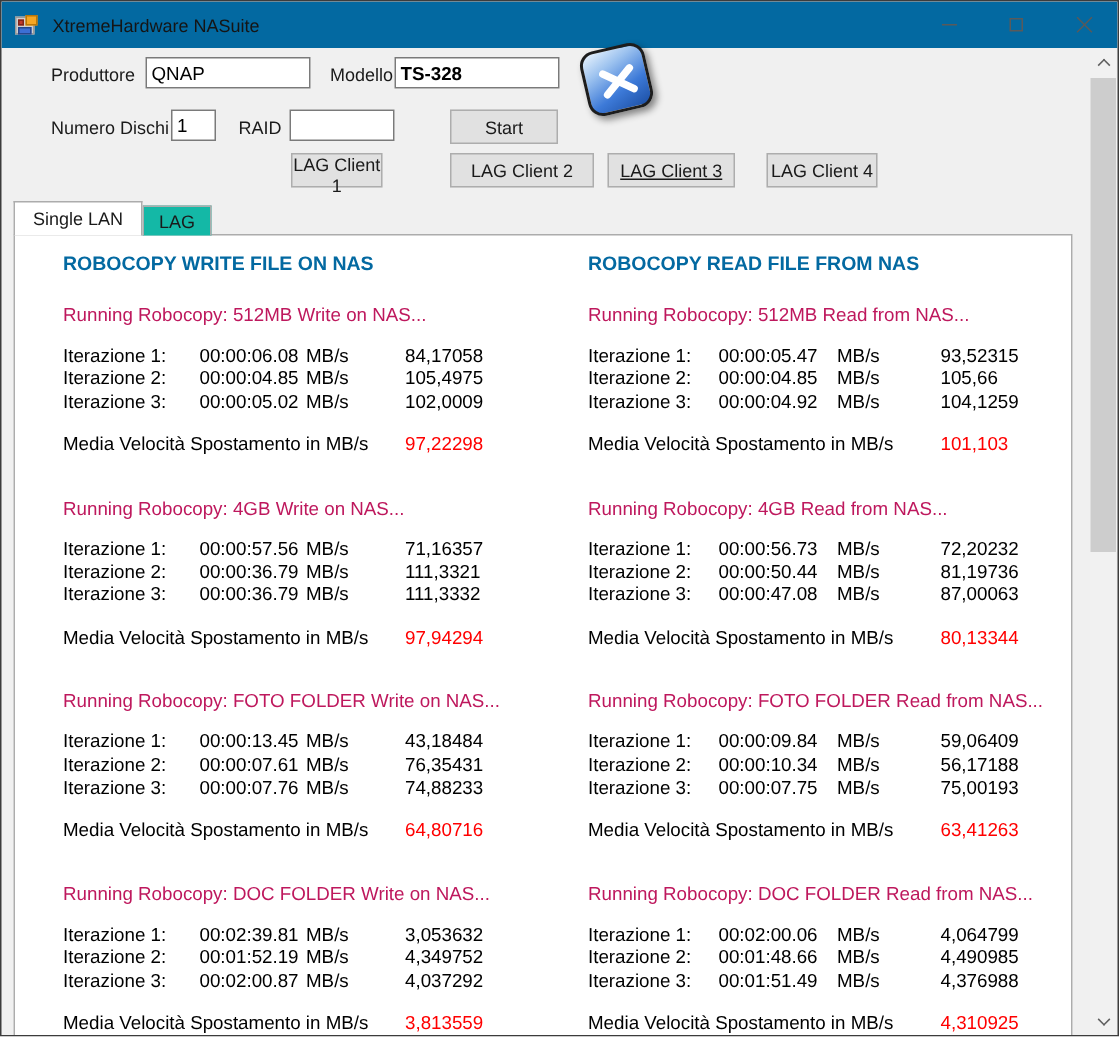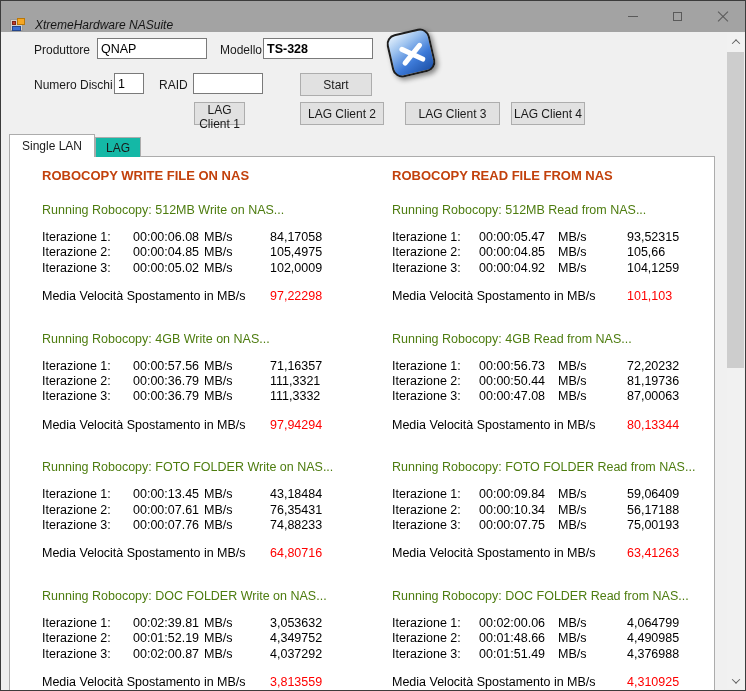--- a/index.html
+++ b/index.html
@@ -2,22 +2,22 @@
 <html><head>
 <meta charset="utf-8">
 <style>
   * { margin:0; padding:0; box-sizing:border-box; }
   body { background:#ffffff; font-family:"Liberation Sans", sans-serif; }
   .window{
     position:relative; width:746px; height:691px; overflow:hidden;
     background:#f0f0f0; border:1px solid #3c3c3c;
   }
   
-  .titlebar{ position:absolute; left:0; top:0; right:0; height:31px; background:#a3a3a3;
-    display:flex; align-items:flex-end;font-style:italic; }
+  .titlebar{ position:absolute; left:0; top:0; right:0; height:31px; background:#0369a1;
+    display:flex; align-items:center; }
   .app-icon{ position:relative; width:16px; height:15px; margin-left:9px; }
   .app-icon .winframe{ position:absolute; left:0; top:2px; width:13px; height:12px; background:#cfcfcf; border:1px solid #9a9a9a;}
   .app-icon .sq-red{ position:absolute; left:2px; top:4px; width:4px; height:4px; background:#c0392b; border:1px solid #7e241a;}
   .app-icon .sq-orange{ position:absolute; left:7px; top:1px; width:8px; height:7px; background:#f5a623; border:1px solid #b97708;}
   .app-icon .sq-blue{ position:absolute; left:2px; top:9px; width:9px; height:5px; background:#3b6fd4; border:1px solid #24468c;}
   .title-text{ margin-left:9px; font-size:12px; color:#151515; }
   .tb-spacer{ flex:1; }
   .win-btn{ width:45px; height:31px; display:flex; align-items:center; justify-content:center; cursor:default; }
   .glyph-min{ width:10px; height:1px; background:#5a5a5a; }
   .glyph-max{ width:9px; height:9px; border:1px solid #5a5a5a; }
@@ -49,22 +49,22 @@
   .tab.active{ background:#ffffff; border:1px solid #acacac; border-bottom:none;
     height:23px; padding:4px 12px 0 12px; position:relative; z-index:4; }
   .tab.inactive{ background:#14b8a6; border:1px solid #acacac; border-bottom:none;
     height:20px; padding:3px 10px 0 10px; margin-left:0px; }
   .tabpage{ position:absolute; left:8px; top:155px; width:706px; height:580px;
     background:#ffffff; border:1px solid #acacac; z-index:2; }
   
   .col{ position:absolute; top:0; }
   .col-write{ left:32px; width:330px; }
   .col-read{ left:382px; width:318px; }
-  .col-header{ margin-top:11px; font-size:13px; font-weight:bold; color:#c2410c; white-space:nowrap; }
-  .running{ margin-top:27px; font-size:12.5px; color:#4d7c0f; white-space:nowrap; }
+  .col-header{ margin-top:11px; font-size:13px; font-weight:bold; color:#0369a1; white-space:nowrap; }
+  .running{ margin-top:27px; font-size:12.5px; color:#be185d; white-space:nowrap; }
   .test.first .running{ margin-top:20px; }
   .iters{ margin-top:13px; }
   .itrow{ display:grid; line-height:15.4px; font-size:12.5px; color:#000; }
   .col-write .itrow{ grid-template-columns:91px 71px 66px 1fr; }
   .col-read .itrow{ grid-template-columns:87px 79px 69px 1fr; }
   .media{ display:grid; margin-top:13px; font-size:12.5px; line-height:15.4px; color:#000; }
   .col-write .media{ grid-template-columns:228px 1fr; }
   .col-read .media{ grid-template-columns:235px 1fr; }
   .media .mv{ color:#ff0000; }
   
@@ -109,23 +109,23 @@
   <input class="tbox" style="left: 96px; top: 37px; width: 110px;" value="QNAP">
   <div class="lbl" style="left:219px; top:42px;">Modello</div>
   <input class="tbox" style="left: 262px; top: 37px; width: 110px; font-weight: bold;" value="TS-328">
 
   <div class="lbl" style="left:33px; top:77px;">Numero Dischi</div>
   <input class="tbox" style="left: 113px; top: 72px; width: 30px;" value="1">
   <div class="lbl" style="left:158px; top:77px;">RAID</div>
   <input class="tbox" style="left: 192px; top: 72px; width: 70px;" value="">
   <button class="btn" style="left:299px; top:72px; width:72px;">Start</button>
 
-  <button class="btn" style="left:193px; top:101px; width:51px;">LAG Client 1</button>
-  <button class="btn" style="left:299px; top:101px; width:84px;text-align:center;">LAG Client 2</button>
-  <button class="btn" style="left:404px; top:101px; width:95px;">LAG Client 3</button>
+  <button class="btn" style="left:193px; top:101px; width:61px;">LAG Client 1</button>
+  <button class="btn" style="left:299px; top:101px; width:96px;text-align:center;">LAG Client 2</button>
+  <button class="btn" style="left:404px; top:101px; width:85px;text-decoration:underline;">LAG Client 3</button>
   <button class="btn" style="left:510px; top:101px; width:74px;">LAG Client 4</button>
 
   <div class="logo">
     <div class="logo-tile">
         <i></i>
         <i></i>
       </div>
   </div>
 
   <div class="tabstrip">

